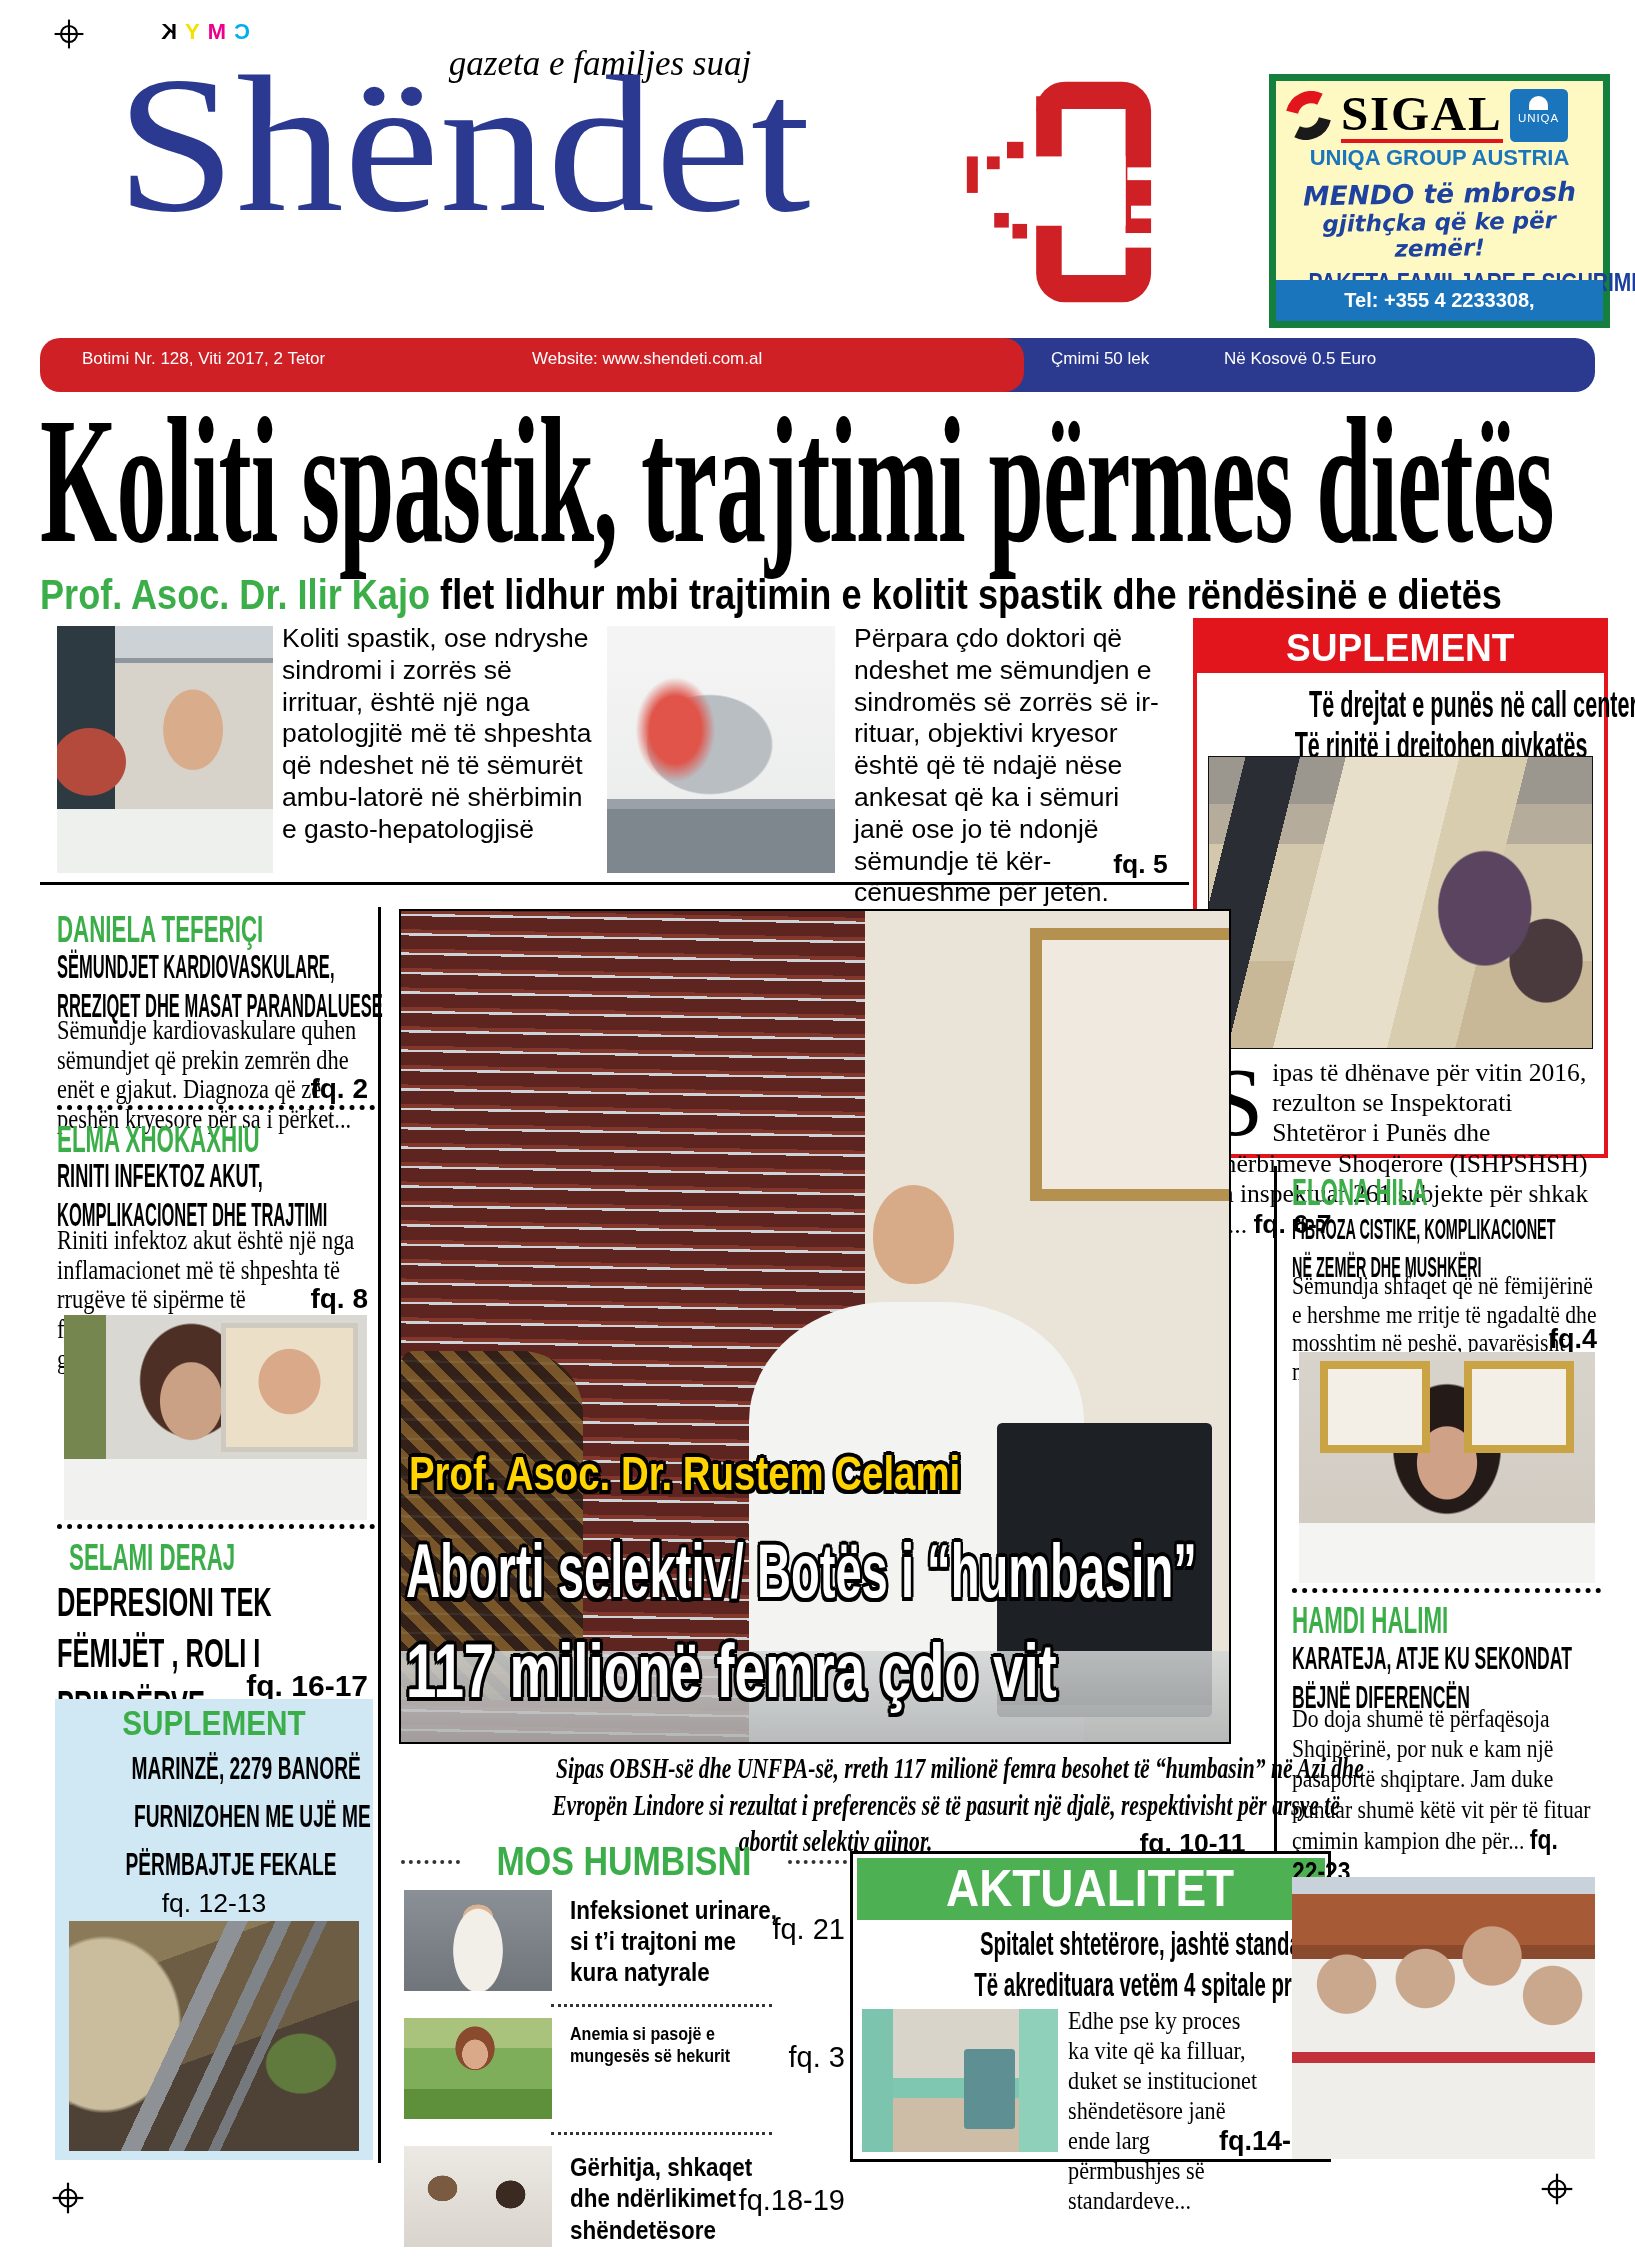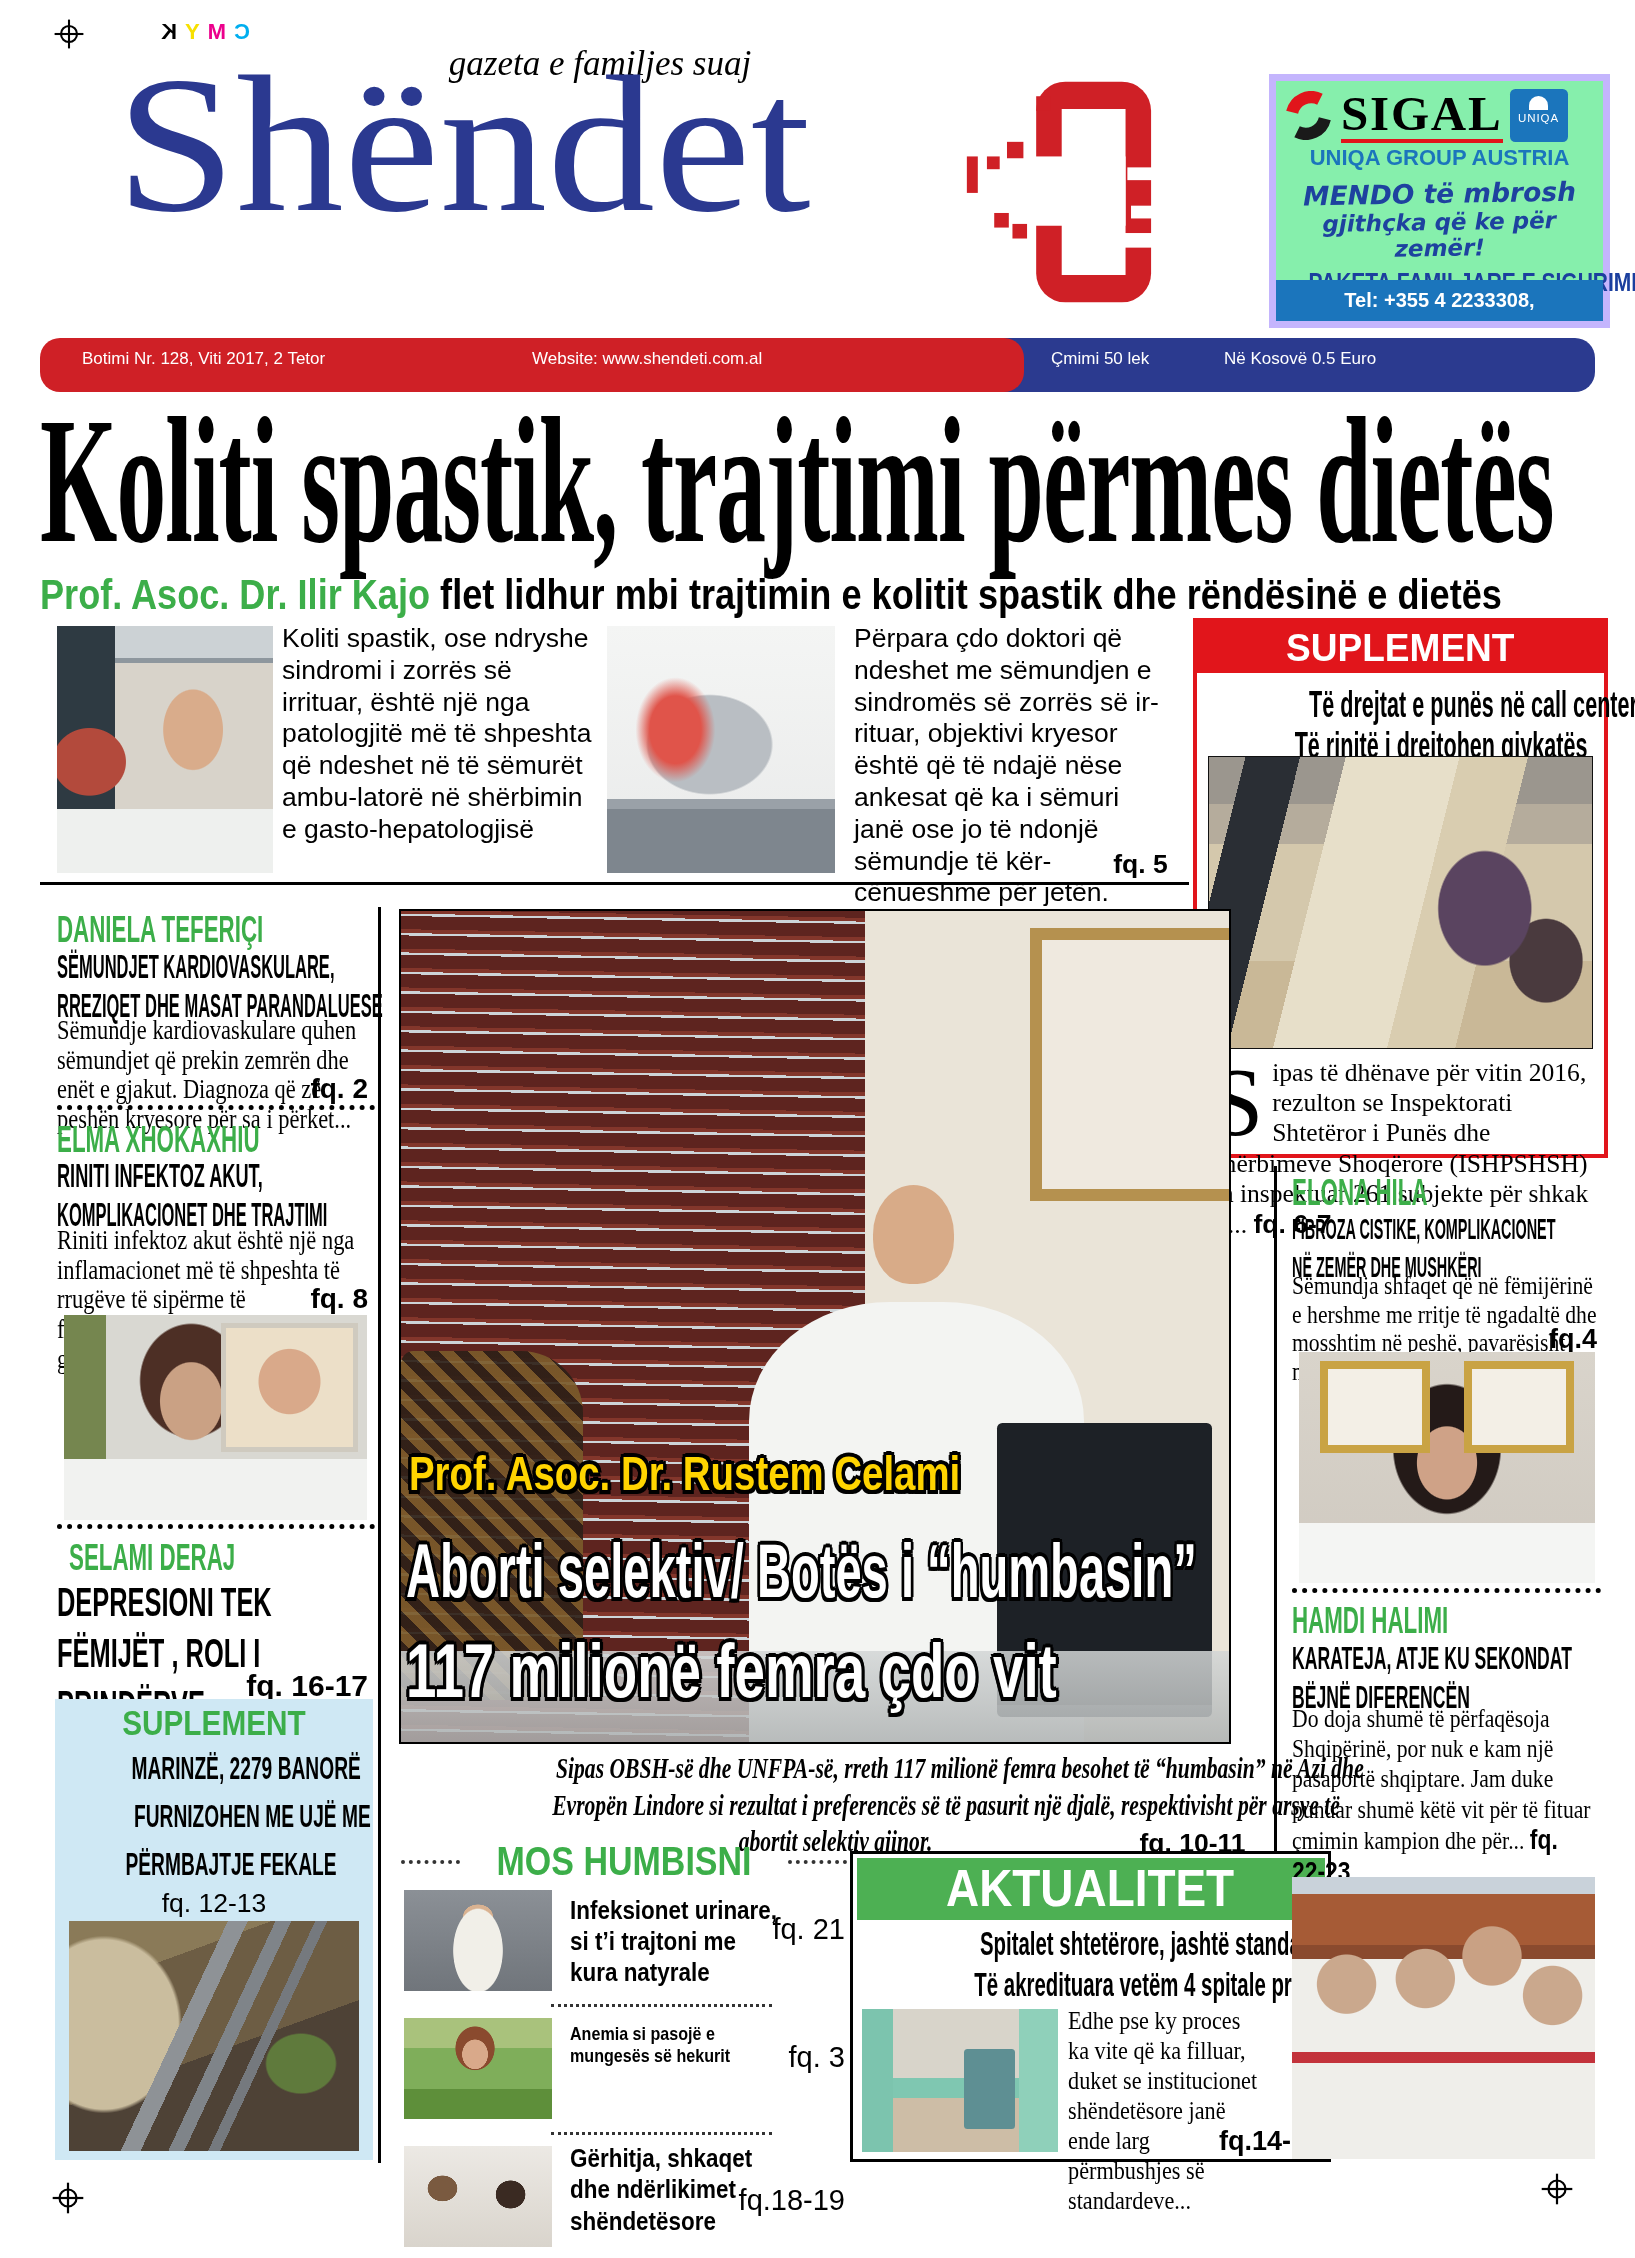--- a/index.html
+++ b/index.html
@@ -88,21 +88,21 @@
     linear-gradient(180deg,#8b9096 0,#70757b 100%);}
   .ph-anemia{background:
     radial-gradient(23px 26.5px at 48% 36%,#d9a98a 0 55%,rgba(0,0,0,0) 57%),
     radial-gradient(35px 39px at 48% 30%,#8a4a2e 0 55%,rgba(0,0,0,0) 57%),
     linear-gradient(180deg,#a9c27c 0 30%,#7fae5a 30% 70%,#5e8f3a 70%);}
   .ph-snoring{background:
     radial-gradient(26.5px 23px at 26% 42%,#7a5a40 0 55%,rgba(0,0,0,0) 57%),
     radial-gradient(26.5px 25px at 72% 48%,#3a2a22 0 55%,rgba(0,0,0,0) 57%),
     linear-gradient(180deg,#ece9e4 0,#d9d4cc 100%);}
   
-  .sigal-box{box-sizing:border-box;border:7px solid #c4b5fd;background:#86efac;}
+  .sigal-box{box-sizing:border-box;border:7px solid #15803d;background:#fef9c3;}
   .sigal-contact{position:absolute;left:0;right:0;bottom:0;height:41px;background:#1b75bc;
                  color:#fff;font-weight:bold;font-size:20px;line-height:41px;text-align:center;}
   .uniqa-badge{width:58px;height:53px;background:#1b75bc;border-radius:5.3px;position:relative;text-align:center;}
   .uniqa-bell{width:19.4px;height:14px;background:#fff;border-radius:9.7px 9.7px 0 0;margin:7px auto 1.8px;}
   .uniqa-txt{color:#fff;font-weight:normal;font-size:11.5px;letter-spacing:0.9px;}
   .bar{position:absolute;top:338px;height:54px;border-radius:20px;color:#fff;font-size:17px;}
   .sup-box{box-sizing:border-box;border:4.4px solid #e1151b;background:#fff;}
   .akt-box{box-sizing:border-box;border:3.5px solid #000;background:#fff;}
   .drop{float:left;font:97px/0.82 "Liberation Serif",serif;padding:5.3px 8.8px 0 0;}
 </style>
@@ -308,21 +308,21 @@
     <div class="photo ph-anemia" style="left:0;top:3.5px;width:148px;height:101px;"></div>
     <div class="abs b" style="left:166px;top:8.8px;width:216px;font-size:19px;line-height:1.18;">
       <div class="bsq">Anemia si pasojë e mungesës së hekurit</div>
     </div>
     <span class="abs pg" style="right:0;top:26.5px;font-size:29px;font-weight:normal;">fq. 3</span>
   </div>
   <div class="minidots" style="left:551px;top:2132px;width:221px;"></div>
 
   <div class="abs" style="left:404px;top:2142px;width:441px;height:108px;">
     <div class="photo ph-snoring" style="left:0;top:3.5px;width:148px;height:101px;"></div>
-    <div class="abs b" style="left:166px;top:1px;width:216px;font-size:26.5px;line-height:1.18;">
+    <div class="abs b" style="left:166px;top:10px;width:216px;font-size:26.5px;line-height:1.18;">
       <div class="bsq">Gërhitja, shkaqet dhe ndërlikimet shëndetësore</div>
     </div>
     <span class="abs pg" style="right:0;top:42px;font-size:29px;font-weight:normal;">fq.18-19</span>
   </div>
 
   <div class="abs akt-box" style="left:850px;top:1851px;width:481px;height:311px;">
     <div style="height:62px;background:#4db053;text-align:center;color:#fff;margin:3.5px;">
       <span class="sqc nw b s9" style="font-size:51px;line-height:62px;">AKTUALITET</span>
     </div>
     <div class="b" style="text-align:center;font-size:34px;line-height:1.2;margin-top:1.8px;">

